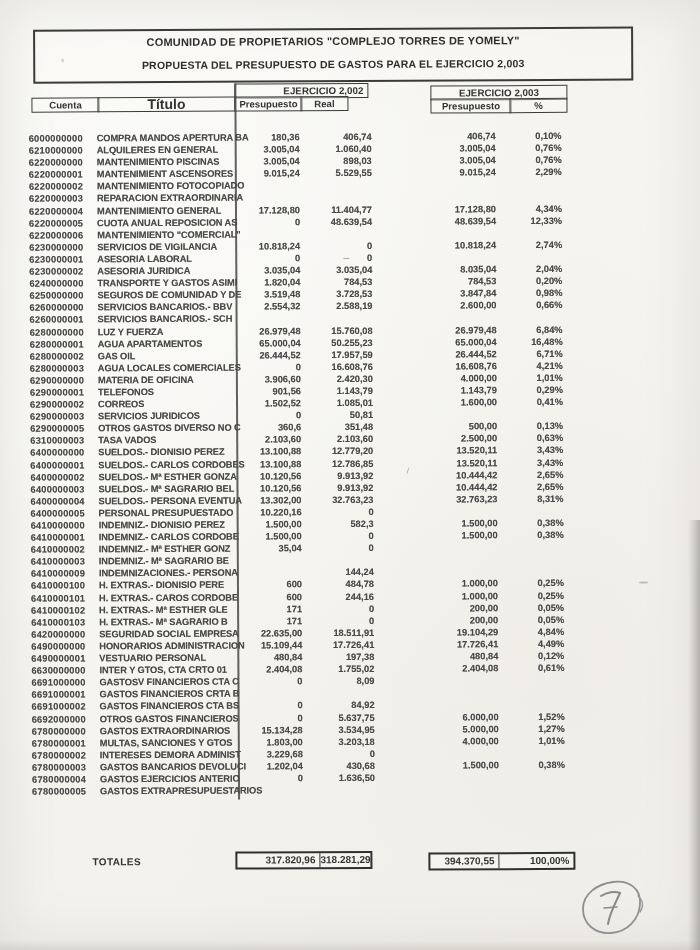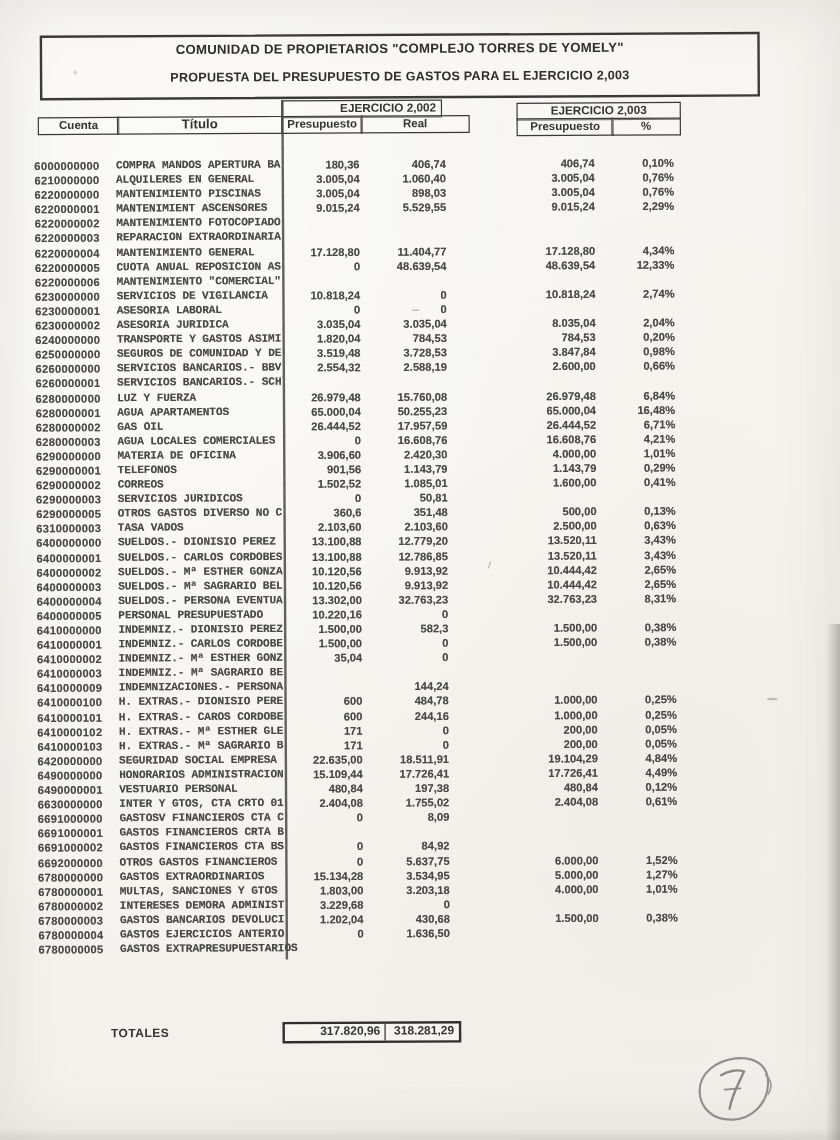--- a/index.html
+++ b/index.html
@@ -19,45 +19,45 @@
   
   .title-box{position:absolute;left:35px;top:28px;width:596px;height:50px;border:2px solid #3a3a3a;background:rgba(252,251,248,0.4);}
   .title-line1{position:absolute;left:0;top:5px;width:100%;text-align:center;font-size:11px;font-weight:700;color:#2e2e2e;letter-spacing:0.2px;}
   .title-line2{position:absolute;left:0;top:28px;width:100%;text-align:center;font-size:10.5px;font-weight:700;color:#2e2e2e;letter-spacing:0.2px;}
 
   
   .hcell{position:absolute;border:1.6px solid #3a3a3a;box-sizing:border-box;text-align:center;
          font-weight:700;color:#333;background:rgba(252,251,248,0.3);}
   .h-ej2002{left:236px;top:83px;width:134px;height:15px;font-size:9.8px;line-height:13px;padding-left:44px;}
   .h-cuenta{left:33px;top:96px;width:68px;height:15px;font-size:9.6px;line-height:13px;}
-  .h-titulo{left:99px;top:96px;width:138px;height:15px;font-size:11px;line-height:13px;}
+  .h-titulo{left:99px;top:96px;width:138px;height:15px;font-size:14px;line-height:13px;}
   .h-pres02{left:236px;top:96px;width:68px;height:15px;font-size:9.6px;line-height:13px;}
-  .h-real02{left:302px;top:96px;width:91px;height:15px;font-size:9.6px;line-height:13px;}
+  .h-real02{left:302px;top:96px;width:48px;height:15px;font-size:9.6px;line-height:13px;}
   .h-ej2003{left:432px;top:86px;width:137px;height:15px;font-size:9.8px;line-height:13px;}
   .h-pres03{left:432px;top:99px;width:81px;height:15px;font-size:9.6px;line-height:13px;}
   .h-pct03{left:511px;top:99px;width:58px;height:15px;font-size:9.6px;line-height:13px;}
 
   .vdivider{position:absolute;left:236px;top:83px;width:1.6px;height:716px;background:#474747;opacity:0.85;}
 
   
   .tbody{position:absolute;left:0;top:131px;width:700px;}
   .row{position:relative;height:12.1px;}
   .row span{position:absolute;top:0;font-size:9.3px;font-weight:700;color:#484848;
             white-space:nowrap;line-height:12.1px;text-shadow:0 0 0.5px rgba(70,70,70,0.45);}
   .c-cuenta{left:30px;letter-spacing:0.25px;}
-  .c-titulo{left:98px;letter-spacing:-0.1px;font-family:Liberation Mono, monospace;}
+  .c-titulo{left:98px;letter-spacing:-0.1px;}
   .c-p2002{left:211px;width:90px;text-align:right;}
   .c-real{left:283px;width:90px;text-align:right;}
   .c-p2003{left:407px;width:90px;text-align:right;color:#5b5b5b;}
   .c-pct{left:473px;width:90px;text-align:right;}
 
   
   .tot-label{position:absolute;left:90px;top:855px;font-size:10px;font-weight:700;color:#333;letter-spacing:0.4px;text-align:right;}
   .tot-box{position:absolute;border:2px solid #2f2f2f;box-sizing:border-box;display:flex;background:rgba(252,251,248,0.35);}
-  .tot-box1{left:233px;top:851px;width:149px;height:18px;padding-left:28px;}
+  .tot-box1{left:233px;top:851px;width:137px;height:18px;padding-left:28px;}
   .tot-box2{left:426px;top:853px;width:147px;height:18px;}
   .tot-cell{font-size:10px;font-weight:700;color:#343434;text-align:right;line-height:14px;box-sizing:border-box;padding-right:4px;}
   .tb1a{width:66px;border-right:1.6px solid #2f2f2f;}
   .tb1b{width:71px;}
   .tb2a{width:71px;border-right:1.6px solid #2f2f2f;}
   .tb2b{width:76px;}
 
   
   .pagenum-svg{position:absolute;left:575px;top:876px;}
 
@@ -531,20 +531,24 @@
           <span class="c-p2003"></span>
           <span class="c-pct"></span>
         </div>
       </div>
 
     <div class="tot-label">TOTALES</div>
     <div class="tot-box tot-box1">
       <div class="tot-cell tb1a">317.820,96</div>
       <div class="tot-cell tb1b">318.281,29</div>
     </div>
+    <div class="tot-box tot-box2">
+      <div class="tot-cell tb2a">394.370,55</div>
+      <div class="tot-cell tb2b">100,00%</div>
+    </div>
 
     <div class="speck speck-dash"></div>
     <div class="speck speck-tick"></div>
     <div class="speck speck-tilde"></div>
     <div class="speck speck-dot1"></div>
   </div>
 
   <svg class="pagenum-svg" width="76" height="72" viewBox="0 0 76 72">
     <path d="M38 6 C55 4 66 13 65 28 C64 44 52 56 36 57 C20 58 8 48 8 33 C8 18 22 8 38 6 Z" fill="none" stroke="#8f8f8f" stroke-width="1.8" stroke-linecap="round"></path>
     <path d="M63 20 C68 24 69 30 65 36" fill="none" stroke="#9a9a9a" stroke-width="1.4" stroke-linecap="round"></path>

